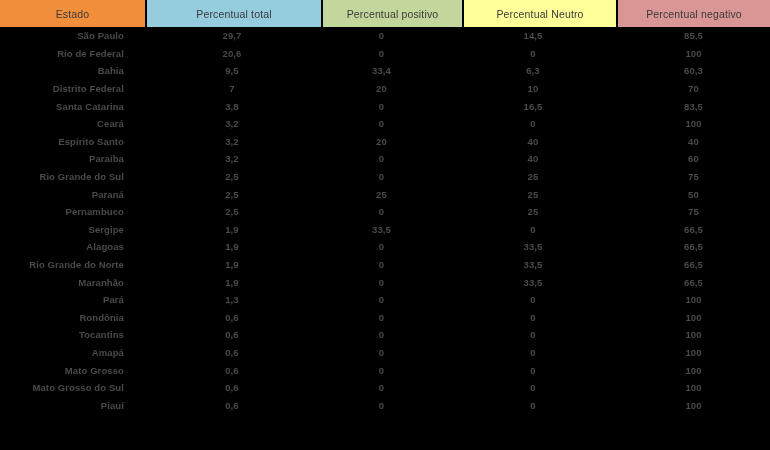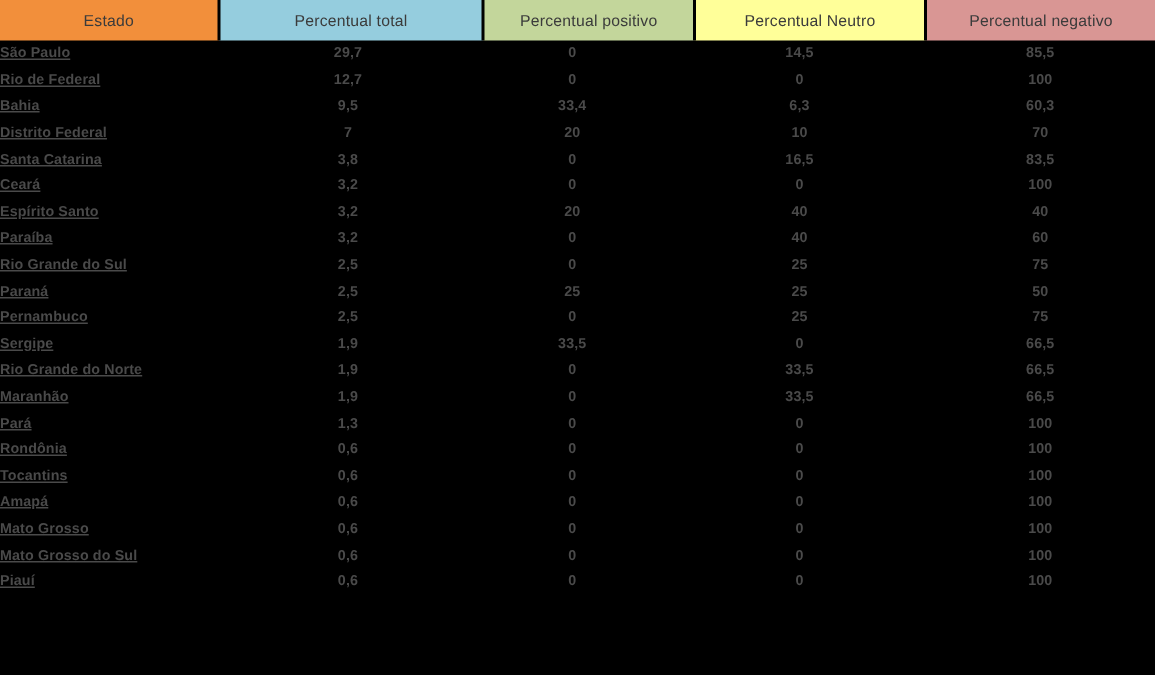--- a/index.html
+++ b/index.html
@@ -58,24 +58,23 @@
     font-size: 9.5px;
     font-weight: bold;
     color: #4a4a4a;
     background: #000000;
     vertical-align: middle;
     letter-spacing: 0.1px;
     white-space: nowrap;
     overflow: hidden;
   }
   tbody td.cell-estado {
-    text-align: left;
+    text-align: right;
     padding-right: 22px;
     box-sizing: border-box;
-    text-decoration: underline;
   }
   tbody td.cell-num {
     text-align: center;
   }
   tbody td.cell-total     { padding-right: 4px; box-sizing: border-box; }
   tbody td.cell-positivo  { padding-right: 22px; box-sizing: border-box; }
   tbody td.cell-neutro    { padding-right: 14px; box-sizing: border-box; margin-top: 20px; }
   tbody td.cell-negativo  { padding-right: 0; box-sizing: border-box; }
 </style>
 </head>
@@ -102,21 +101,21 @@
     <tbody id="table-body">
         <tr>
           <td class="cell-estado">São Paulo</td>
           <td class="cell-num cell-total">29,7</td>
           <td class="cell-num cell-positivo">0</td>
           <td class="cell-num cell-neutro">14,5</td>
           <td class="cell-num cell-negativo">85,5</td>
         </tr>
         <tr>
           <td class="cell-estado">Rio de Federal</td>
-          <td class="cell-num cell-total">12,7</td>
+          <td class="cell-num cell-total">20,6</td>
           <td class="cell-num cell-positivo">0</td>
           <td class="cell-num cell-neutro">0</td>
           <td class="cell-num cell-negativo">100</td>
         </tr>
         <tr>
           <td class="cell-estado">Bahia</td>
           <td class="cell-num cell-total">9,5</td>
           <td class="cell-num cell-positivo">33,4</td>
           <td class="cell-num cell-neutro">6,3</td>
           <td class="cell-num cell-negativo">60,3</td>
@@ -178,20 +177,27 @@
           <td class="cell-num cell-negativo">75</td>
         </tr>
         <tr>
           <td class="cell-estado">Sergipe</td>
           <td class="cell-num cell-total">1,9</td>
           <td class="cell-num cell-positivo">33,5</td>
           <td class="cell-num cell-neutro">0</td>
           <td class="cell-num cell-negativo">66,5</td>
         </tr>
         <tr>
+          <td class="cell-estado">Alagoas</td>
+          <td class="cell-num cell-total">1,9</td>
+          <td class="cell-num cell-positivo">0</td>
+          <td class="cell-num cell-neutro">33,5</td>
+          <td class="cell-num cell-negativo">66,5</td>
+        </tr>
+        <tr>
           <td class="cell-estado">Rio Grande do Norte</td>
           <td class="cell-num cell-total">1,9</td>
           <td class="cell-num cell-positivo">0</td>
           <td class="cell-num cell-neutro">33,5</td>
           <td class="cell-num cell-negativo">66,5</td>
         </tr>
         <tr>
           <td class="cell-estado">Maranhão</td>
           <td class="cell-num cell-total">1,9</td>
           <td class="cell-num cell-positivo">0</td>

